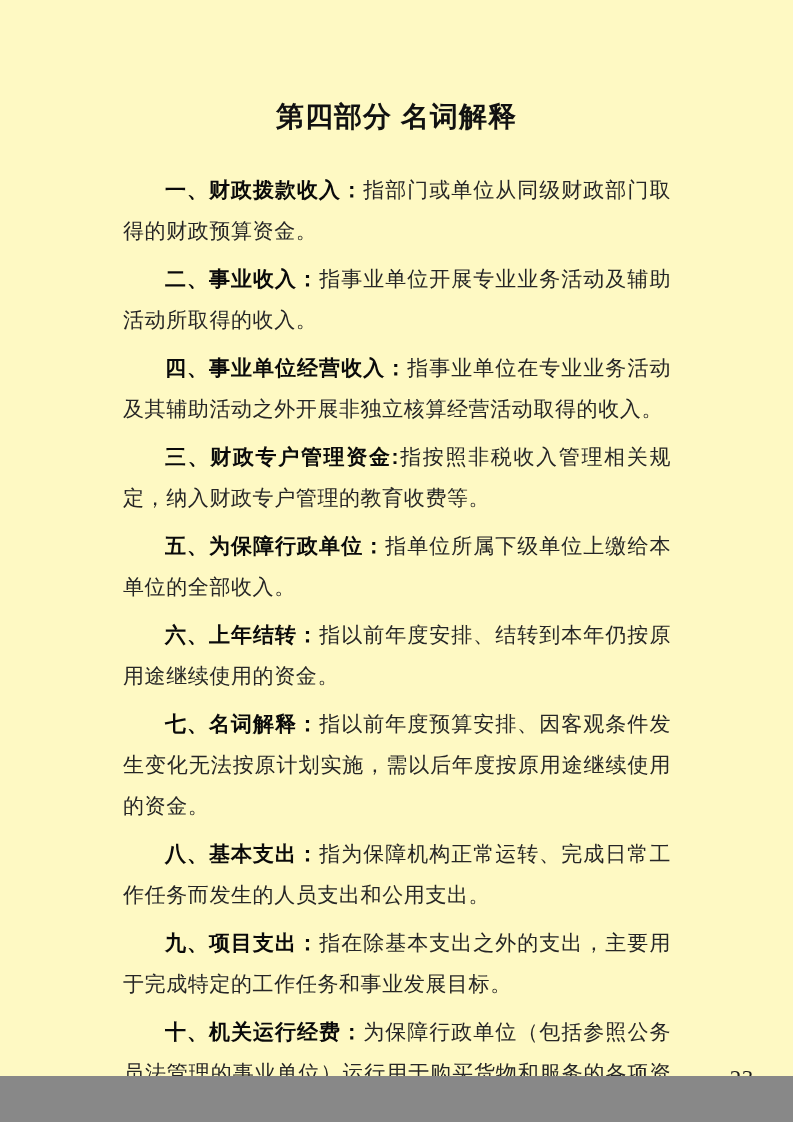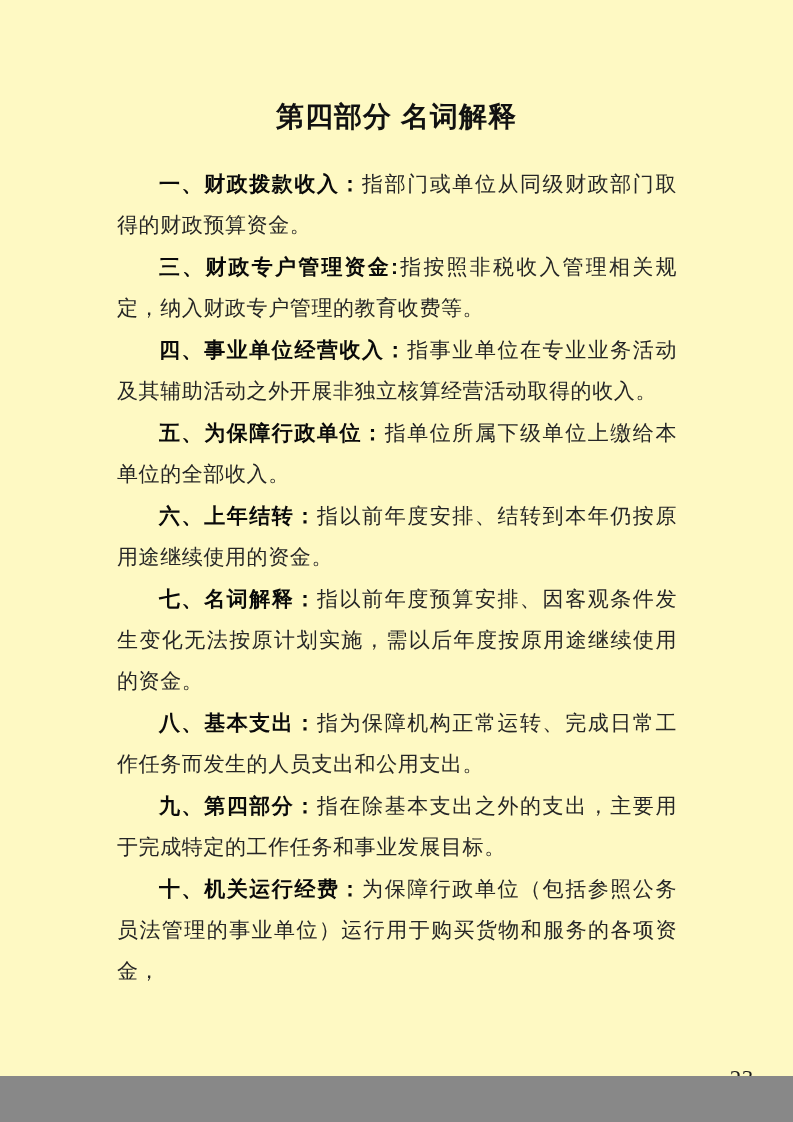--- a/index.html
+++ b/index.html
@@ -30,21 +30,21 @@
     letter-spacing: 1px;
     color: #111;
   }
   .terms {
     position: absolute;
     top: 163px;
     left: 117px;
     width: 560px;
   }
   .term-para {
-    margin: 0;
+    margin: 6px;
     padding: 0;
     text-indent: 2em;
     font-size: 21px;
     line-height: 41px;
     letter-spacing: 0.6px;
     text-align: justify;
     text-justify: inter-character;
     color: #262626;
   }
   .term-label {
@@ -68,33 +68,34 @@
 </head>
 <body>
 
 <div class="page">
 
   <h1 class="doc-title">第四部分 名词解释</h1>
 
   <div class="terms" id="terms-list">
   <p class="term-para"><span class="term-label">一、财政拨款收入：</span><span class="term-definition">指部门或单位从同级财政部门取得的财政预算资金。</span></p>
 
+  <p class="term-para"><span class="term-label">二、事业收入：</span><span class="term-definition">指事业单位开展专业业务活动及辅助活动所取得的收入。</span></p>
+
+  <p class="term-para"><span class="term-label">四、事业单位经营收入：</span><span class="term-definition">指事业单位在专业业务活动及其辅助活动之外开展非独立核算经营活动取得的收入。</span></p>
 
   <p class="term-para"><span class="term-label">三、财政专户管理资金:</span><span class="term-definition">指按照非税收入管理相关规定，纳入财政专户管理的教育收费等。</span></p>
-
-  <p class="term-para"><span class="term-label">四、事业单位经营收入：</span><span class="term-definition">指事业单位在专业业务活动及其辅助活动之外开展非独立核算经营活动取得的收入。</span></p>
 
   <p class="term-para"><span class="term-label">五、为保障行政单位：</span><span class="term-definition">指单位所属下级单位上缴给本单位的全部收入。</span></p>
 
   <p class="term-para"><span class="term-label">六、上年结转：</span><span class="term-definition">指以前年度安排、结转到本年仍按原用途继续使用的资金。</span></p>
 
   <p class="term-para"><span class="term-label">七、名词解释：</span><span class="term-definition">指以前年度预算安排、因客观条件发生变化无法按原计划实施，需以后年度按原用途继续使用的资金。</span></p>
 
   <p class="term-para"><span class="term-label">八、基本支出：</span><span class="term-definition">指为保障机构正常运转、完成日常工作任务而发生的人员支出和公用支出。</span></p>
 
-  <p class="term-para"><span class="term-label">九、第四部分：</span><span class="term-definition">指在除基本支出之外的支出，主要用于完成特定的工作任务和事业发展目标。</span></p>
+  <p class="term-para"><span class="term-label">九、项目支出：</span><span class="term-definition">指在除基本支出之外的支出，主要用于完成特定的工作任务和事业发展目标。</span></p>
 
   <p class="term-para"><span class="term-label">十、机关运行经费：</span><span class="term-definition">为保障行政单位（包括参照公务员法管理的事业单位）运行用于购买货物和服务的各项资金，</span></p>
 </div>
 
   <div class="page-number">-23-</div>
 
 </div>
 
 </body></html>

